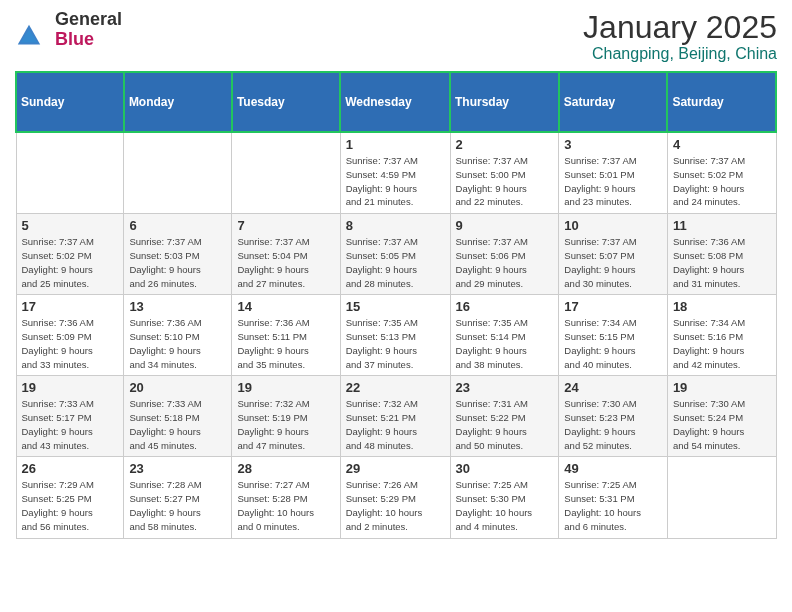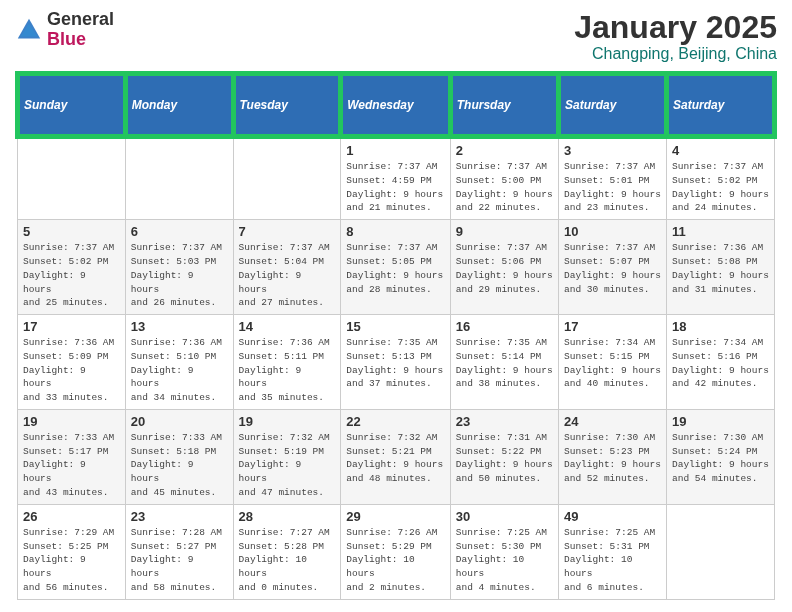--- a/index.html
+++ b/index.html
@@ -17,62 +17,61 @@
       padding: 10px 15px 10px 15px;
     }
     .header {
       display: flex;
       justify-content: space-between;
       align-items: flex-start;
       margin-bottom: 8px;
     }
     .logo {
       display: flex;
-      align-items: center;
-      gap: 4px;
+      align-items: flex-end;
+      gap: 12px;
     }
     .logo-text {
       font-size: 18px;
       font-weight: bold;
       line-height: 1.1;
     }
     .logo-general { color: #333; }
     .logo-blue { color: #be185d; }
     .logo-icon {
       width: 28px;
       height: 28px;
     }
     .title-block {
       text-align: right;
     }
     .month-year {
       font-size: 32px;
-      font-weight: 700;
+      font-weight: 400;
       color: #333;
       line-height: 1.1;
     }
     .location {
       font-size: 16px;
       color: #0f766e;
       font-weight: 400;
     }
     .calendar {
       width: 100%;
       border-collapse: collapse;
       border: 1px solid #ccc;
     }
     .calendar th {
       background: #2e6db4;
       color: #fff;
       font-size: 12px;
       font-weight: 600;
       padding: 22px 4px;
       text-align: left;
-      border: 5px solid #22c55e;
-      font-style: italic;
+      border: 2px solid #22c55e;
     }
     .calendar td {
       border: 1px solid #ccc;
       vertical-align: top;
       padding: 4px 5px;
       width: 113px;
       min-height: 80px;
       background: #fff;
     }
     .calendar tr:nth-child(even) td {
@@ -87,21 +86,20 @@
       font-size: 13px;
       font-weight: 700;
       color: #333;
       display: block;
       margin-bottom: 2px;
     }
     .day-info {
       font-size: 9.5px;
       color: #444;
       line-height: 1.45;
-      font-family: Liberation Mono, monospace;
     }
     .empty-cell { background: #fff !important; }
     
     .row-even td { background: #f0f0f0; }
     .row-odd td { background: #fff; }
   </style>
 </head>
 <body>
 
 <div class="page">

